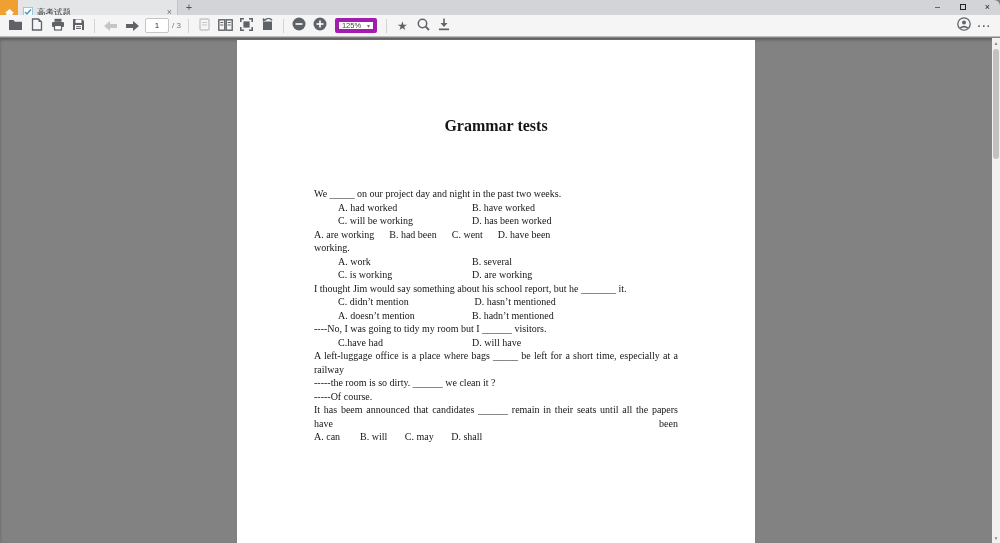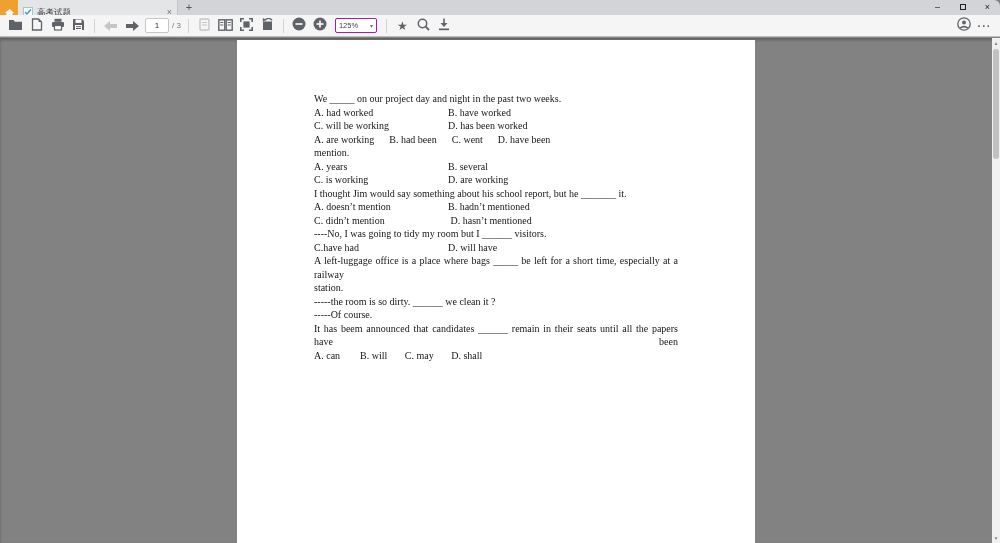--- a/index.html
+++ b/index.html
@@ -16,34 +16,34 @@
   .wincontrols { margin-left:auto; display:flex; }
   .winbtn { width:25px; text-align:center; font-size:9px; line-height:15px; color:#222; cursor:pointer; }
   .restore-box { display:inline-block; width:6px; height:6px; border:1px solid #222; margin-top:4px; }
 
   
   .toolbar { position:absolute; top:15px; left:0; right:0; height:22px; background:#f5f5f6; border-bottom:1px solid #bdbdbd; display:flex; align-items:center; padding:0 5px; }
   .tb { width:21px; height:18px; display:flex; align-items:center; justify-content:center; cursor:pointer; flex:0 0 auto; }
   .sep { width:1px; height:14px; background:#d2d2d2; margin:0 5px; flex:0 0 auto; }
   .page-input { width:24px; height:15px; font-size:8px; text-align:center; border:1px solid #c6c6c6; border-radius:2px; background:#fff; color:#333; margin:0 3px; }
   .page-total { font-size:8px; color:#70757a; margin-right:2px; }
-  .zoom-select { width:42px; height:15px; border:1px solid #a21caf; border-radius:2px; background:#fff; font-size:7.5px; color:#444; display:flex; align-items:center; justify-content:space-between; padding:0 3px; margin:0 4px; cursor:pointer; }
+  .zoom-select { width:42px; height:15px; border:4px solid #a21caf; border-radius:2px; background:#fff; font-size:7.5px; color:#444; display:flex; align-items:center; justify-content:space-between; padding:0 3px; margin:0 4px; cursor:pointer; }
   .zoom-caret { font-size:6px; color:#777; }
   .star-glyph { font-size:12px; color:#5f6368; line-height:12px; }
   .right-group { margin-left:auto; display:flex; align-items:center; }
   .more-glyph { font-size:11px; font-weight:bold; color:#5f6368; letter-spacing:1px; }
 
   
   .content { position:absolute; top:38px; left:0; right:0; bottom:0; background:#828282; box-shadow:inset 0 2px 3px rgba(0,0,0,.28); overflow:hidden; }
   .page { position:absolute; left:237px; top:2px; width:518px; height:620px; background:#ffffff; }
   .doc-title { margin-top:76px; text-align:center; font-family:"Liberation Serif", serif; font-weight:bold; font-size:16px; line-height:19px; color:#161616; }
   .doc-body { margin-top:52px; padding:0 77px; font-family:"Liberation Serif", serif; font-size:10px; color:#161616; }
   .doc-line { line-height:13.5px; white-space:pre-wrap; }
   .doc-line.justify { text-align:justify; text-align-last:justify; }
-  .opt-l { display:inline-block; width:134px; }
+  .opt-l { display:inline-block; width:134px;margin-left:24px; }
 
   
   .scrollbar { position:absolute; top:0; right:0; bottom:0; width:8px; background:#f1f1f1; }
   .sb-arrow { display:block; text-align:center; font-size:5px; color:#8a8a8a; line-height:10px; cursor:pointer; }
   .sb-down { position:absolute; bottom:0; left:0; right:0; }
   .sb-thumb { position:absolute; top:11px; left:1px; width:6px; height:110px; background:#c1c1c1; border-radius:3px; cursor:pointer; }
 </style>
 </head>
 <body>
 
@@ -221,35 +221,35 @@
         </span>
       </div>
       <div class="tb">
         <span class="more-glyph">···</span>
       </div>
     </div>
   </div>
 
   <div class="content">
     <div class="page">
+      <div class="doc-title">Grammar tests</div>
       <div class="doc-body">
           <div class="doc-line">We _____ on our project day and night in the past two weeks.</div>
           <div class="doc-line"><span class="opt-l">A. had worked</span><span>B. have worked</span></div>
           <div class="doc-line"><span class="opt-l">C. will be working</span><span>D. has been worked</span></div>
           <div class="doc-line">A. are working      B. had been      C. went      D. have been</div>
-          <div class="doc-line">mention.</div>
-          <div class="doc-line"><span class="opt-l">A. years</span><span>B. several</span></div>
+          <div class="doc-line">working.</div>
+          <div class="doc-line"><span class="opt-l">A. work</span><span>B. several</span></div>
           <div class="doc-line"><span class="opt-l">C. is working</span><span>D. are working</span></div>
           <div class="doc-line">I thought Jim would say something about his school report, but he _______ it.</div>
+          <div class="doc-line"><span class="opt-l">C. didn’t mention</span><span> D. hasn’t mentioned</span></div>
           <div class="doc-line"><span class="opt-l">A. doesn’t mention</span><span>B. hadn’t mentioned</span></div>
-          <div class="doc-line"><span class="opt-l">C. didn’t mention</span><span> D. hasn’t mentioned</span></div>
           <div class="doc-line">----No, I was going to tidy my room but I ______ visitors.</div>
           <div class="doc-line"><span class="opt-l">C.have had</span><span>D. will have</span></div>
           <div class="doc-line justify">A left-luggage office is a place where bags _____ be left for a short time, especially at a railway</div>
-          <div class="doc-line">station.</div>
           <div class="doc-line">-----the room is so dirty. ______ we clean it ?</div>
           <div class="doc-line">-----Of course.</div>
           <div class="doc-line justify">It has beem announced that candidates ______ remain in their seats until all the papers have been</div>
           <div class="doc-line">A. can        B. will       C. may       D. shall</div>
         </div>
     </div>
     <div class="scrollbar">
       <span class="sb-arrow">▲</span>
       <div class="sb-thumb"></div>
       <span class="sb-arrow sb-down">▼</span>

